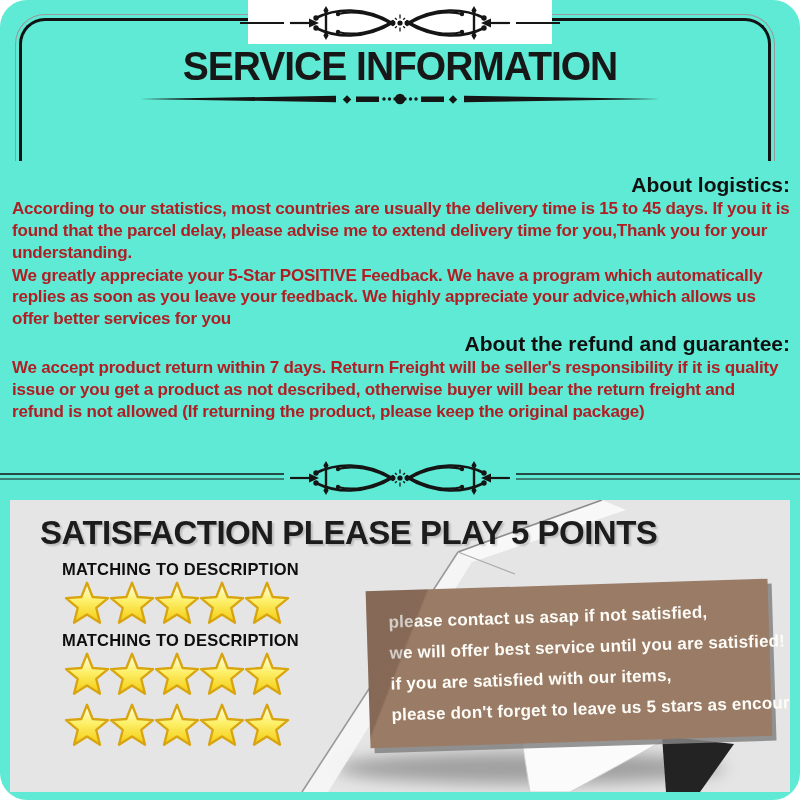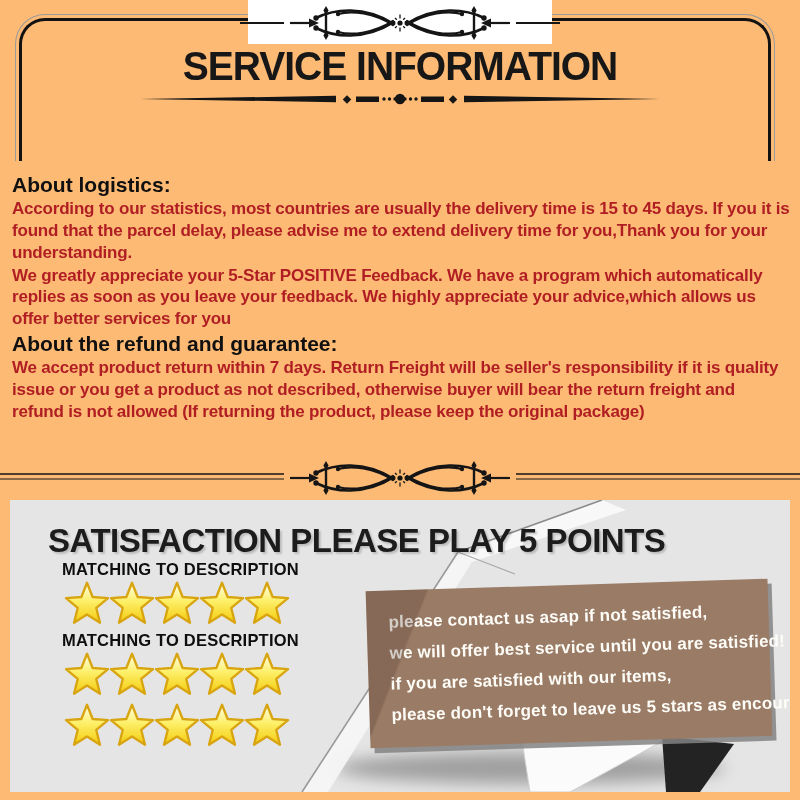--- a/index.html
+++ b/index.html
@@ -1,19 +1,20 @@
 <!DOCTYPE html>
 <html><head>
 <meta charset="utf-8">
 <style>
   html,body{margin:0;padding:0;background:#ffffff;}
   .page{
     position:relative;width:800px;height:800px;overflow:hidden;
-    background:#fdba74;
+    background:#5eead4;
     font-family:"Liberation Sans", sans-serif;
+    border-radius:27px;
   }
   
   .frame-outer{
     position:absolute;left:15px;top:14px;width:758px;height:146px;
     border:1px solid #9a9a9a;border-bottom:none;
     border-radius:30px 30px 0 0;
   }
   .frame-inner{
     position:absolute;left:3px;top:3px;right:3px;bottom:0;
     border:3px solid #121212;border-bottom:none;
@@ -28,36 +29,36 @@
     position:absolute;left:0;top:44px;width:800px;text-align:center;
     font-size:39px;font-weight:900;color:#171717;letter-spacing:-1px;
     transform:scaleY(1.04);margin:0;
   }
   .title-divider{position:absolute;left:140px;top:90px;width:520px;height:18px;}
   
   .info{
     position:absolute;left:12px;top:172px;width:778px;
   }
   .info h3{
-    margin:0;padding:0;font-size:21px;font-weight:900;color:#101010;line-height:1.25;
+    margin:0;padding:0;font-size:21px;font-weight:900;color:#101010;line-height:1.25;text-align:right;
   }
   .info p{
     margin:0 0 1px 0;padding:0;font-size:17px;font-weight:700;
     color:#b01e24;line-height:1.28;letter-spacing:-0.2px;
   }
   
   .divider2{position:absolute;left:0px;top:458px;width:800px;height:40px;}
   
   .panel{
     position:absolute;left:10px;top:500px;width:780px;height:292px;
     background:#e5e5e5;overflow:hidden;
   }
   .panel-overlay{position:absolute;left:0;top:0;width:780px;height:292px;}
   .panel-title{
-    position:absolute;left:30px;top:14px;margin:8px;
+    position:absolute;left:30px;top:14px;margin:0;
     font-size:33px;font-weight:900;color:#1c1c1c;letter-spacing:-0.5px;
     text-shadow:2px 2px 2px rgba(0,0,0,0.18);
   }
   .ratings{position:absolute;left:32px;top:60px;margin-left:20px;}
   .rating-label{
     font-size:16.5px;font-weight:900;color:#0e0e0e;letter-spacing:0.2px;margin:0 0 1px 0;
   }
   .stars{height:48px;margin-bottom:3px;white-space:nowrap;}
   .stars svg{width:50px;height:47px;margin-right:-5px;vertical-align:top;}
   .note-box{

